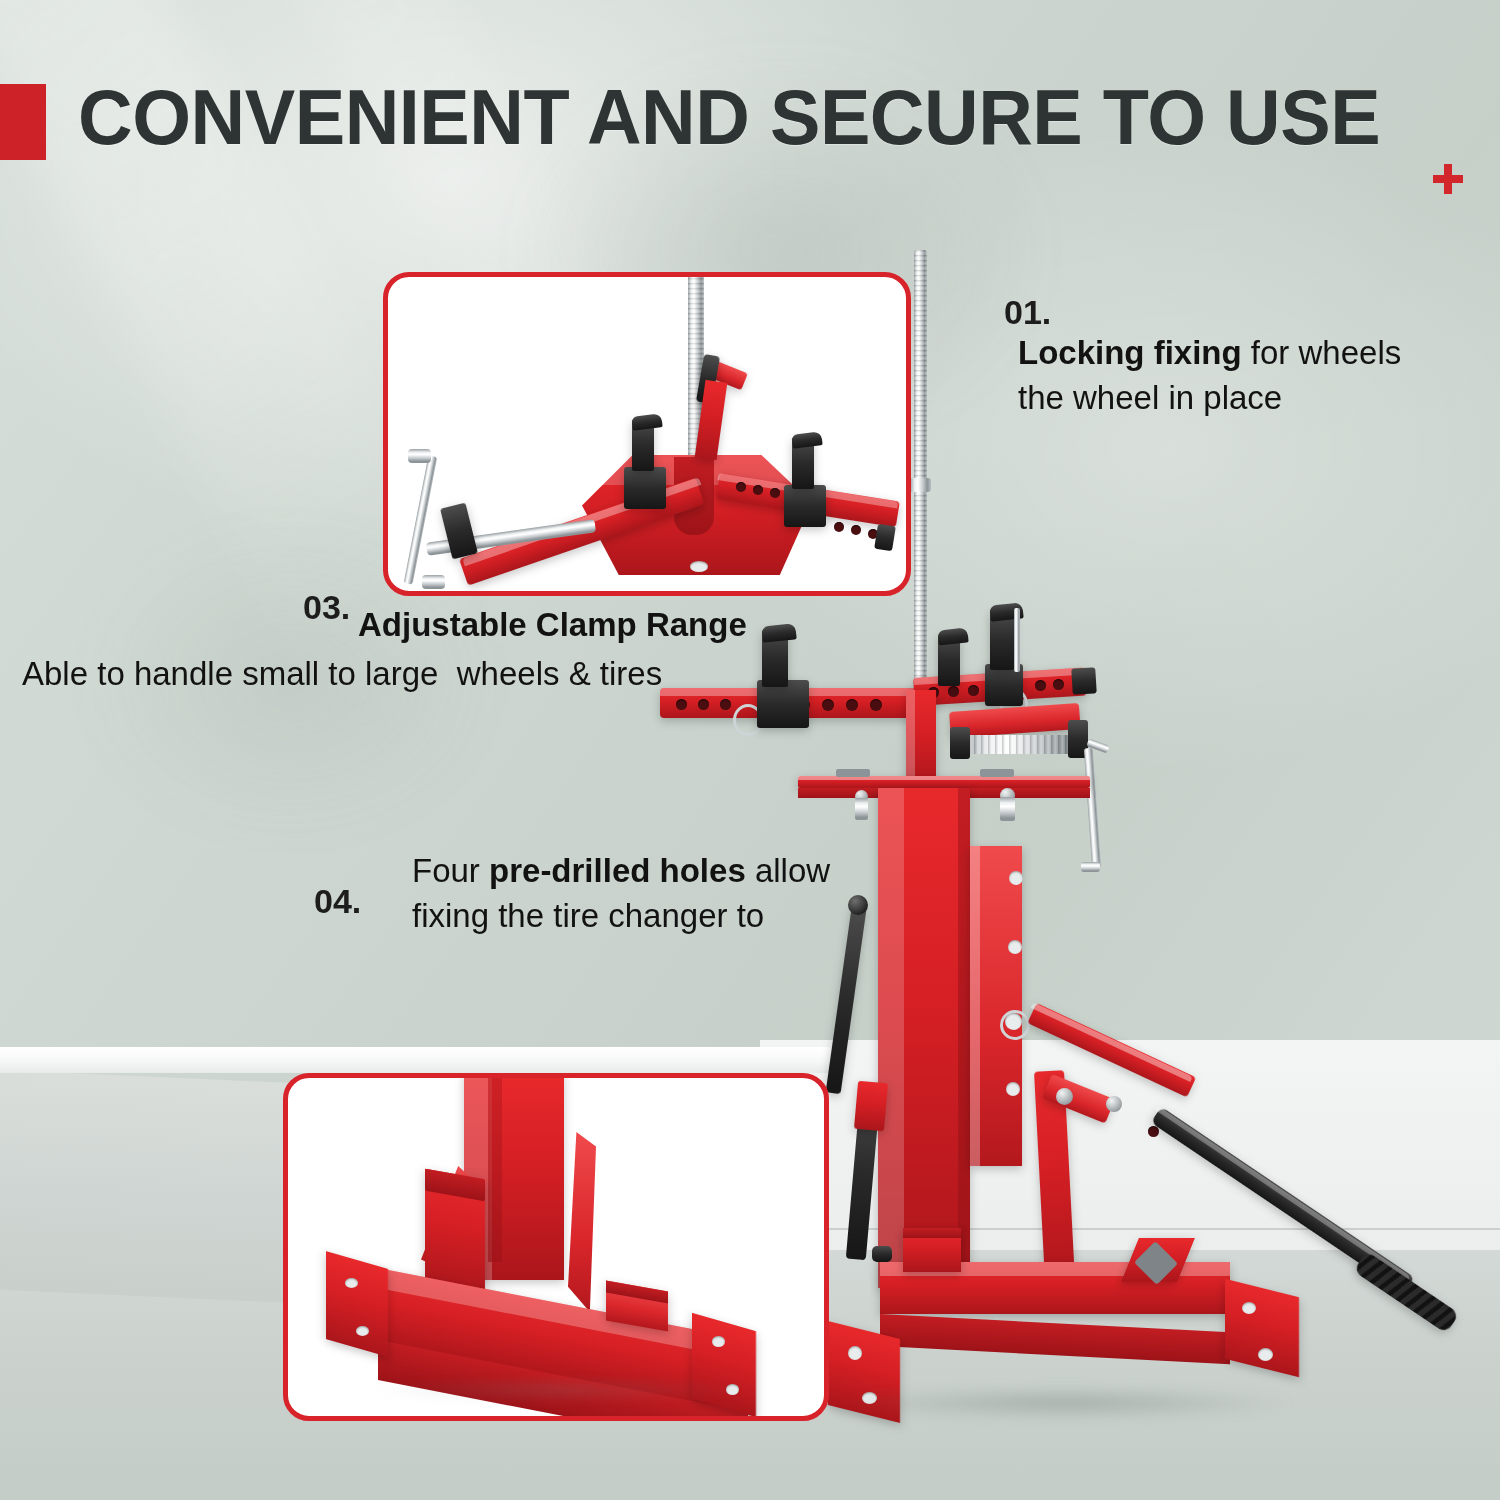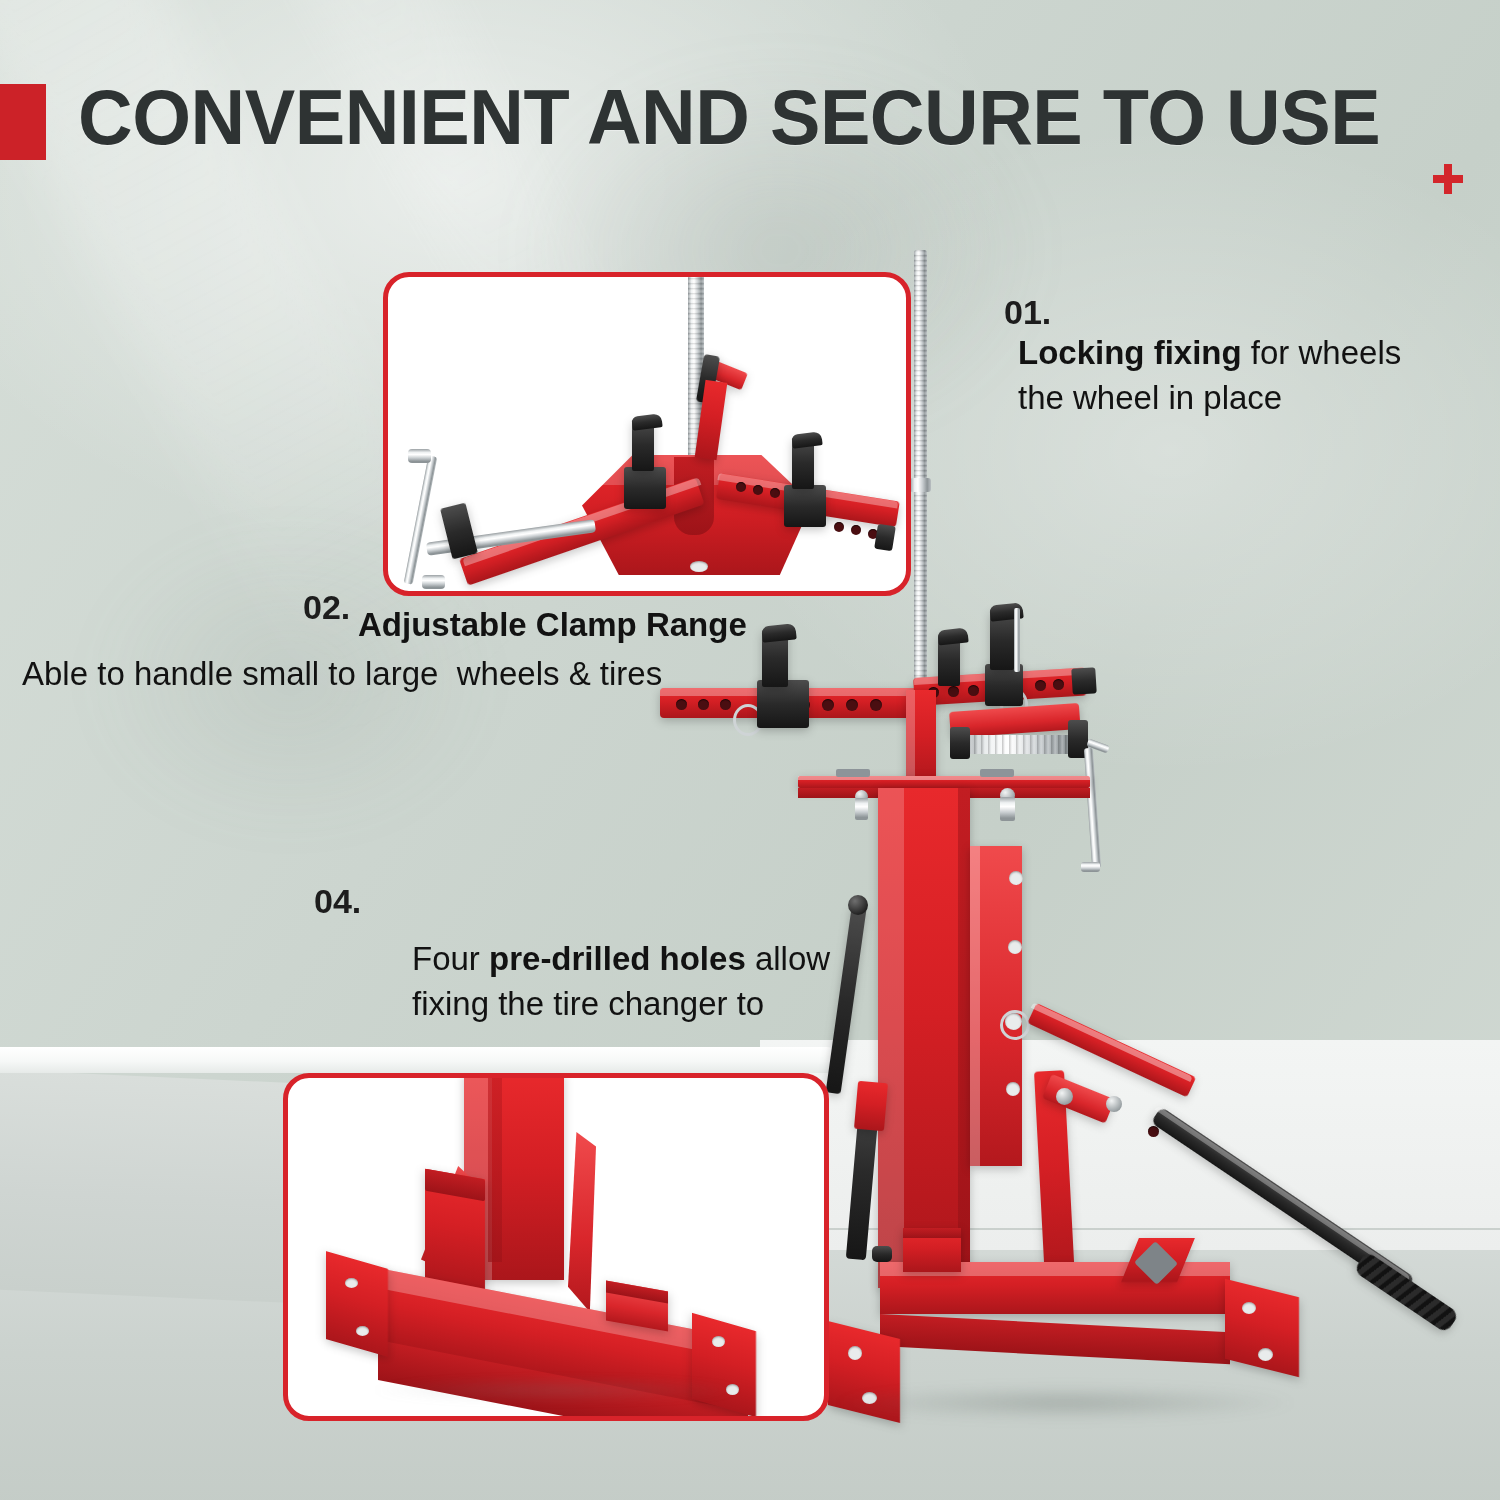--- a/index.html
+++ b/index.html
@@ -52,21 +52,21 @@
   .num-badge .dot{position:absolute;left:-18px;top:12px;width:36px;height:22px;
     background:#e2191f;border-radius:50%;transform:rotate(-14deg);z-index:-1;}
   .callout-txt{position:absolute;color:#121212;}
 
   #c1-num{left:1004px;top:272px;margin-top:23px;}
   #c1-body{left:1018px;top:330px;width:430px;font-size:33px;line-height:45px;}
   #c2-num{left:303px;top:590px;}
   #c2-head{left:358px;top:604px;font-size:33px;line-height:42px;font-weight:700;white-space:nowrap;}
   #c2-sub{left:22px;top:653px;font-size:33px;line-height:42px;white-space:nowrap;}
   #c3-num{left:314px;top:884px;}
-  #c3-body{left:412px;top:936px;width:450px;font-size:33px;line-height:45px;}
+  #c3-body{left:412px;top:848px;width:450px;font-size:33px;line-height:45px;}
   .callout-txt b{font-weight:700;}
 
   
   .inset{position:absolute;background:#fff;border:5px solid #d8232a;border-radius:26px;overflow:hidden;}
   #inset-top{left:383px;top:272px;width:518px;height:314px;}
   #inset-bottom{left:283px;top:1073px;width:536px;height:338px;}
   .inset-inner{position:absolute;inset:0;}
 
   
   .red{background:linear-gradient(180deg,#e8292c 0%,#d41f24 45%,#ab161b 100%);}
@@ -306,21 +306,21 @@
     <span class="dot"></span>
     <span>01.</span>
   </div>
   <div class="callout-txt" id="c1-body">
     <b>Locking fixing</b><span> for wheels</span><br>
     <span>the wheel in place</span>
   </div>
 
   <div class="num-badge" id="c2-num">
     <span class="dot"></span>
-    <span>02.</span>
+    <span>03.</span>
   </div>
   <div class="callout-txt" id="c2-sub" style="white-space:pre;">Able to handle small to large  wheels &amp; tires</div>
   <div class="callout-txt" id="c2-head">Adjustable Clamp Range</div>
 
   <div class="num-badge" id="c3-num">
     <span class="dot"></span>
     <span>04.</span>
   </div>
   <div class="callout-txt" id="c3-body">
     <span>Four </span><b>pre-drilled holes</b><span> allow</span><br>

